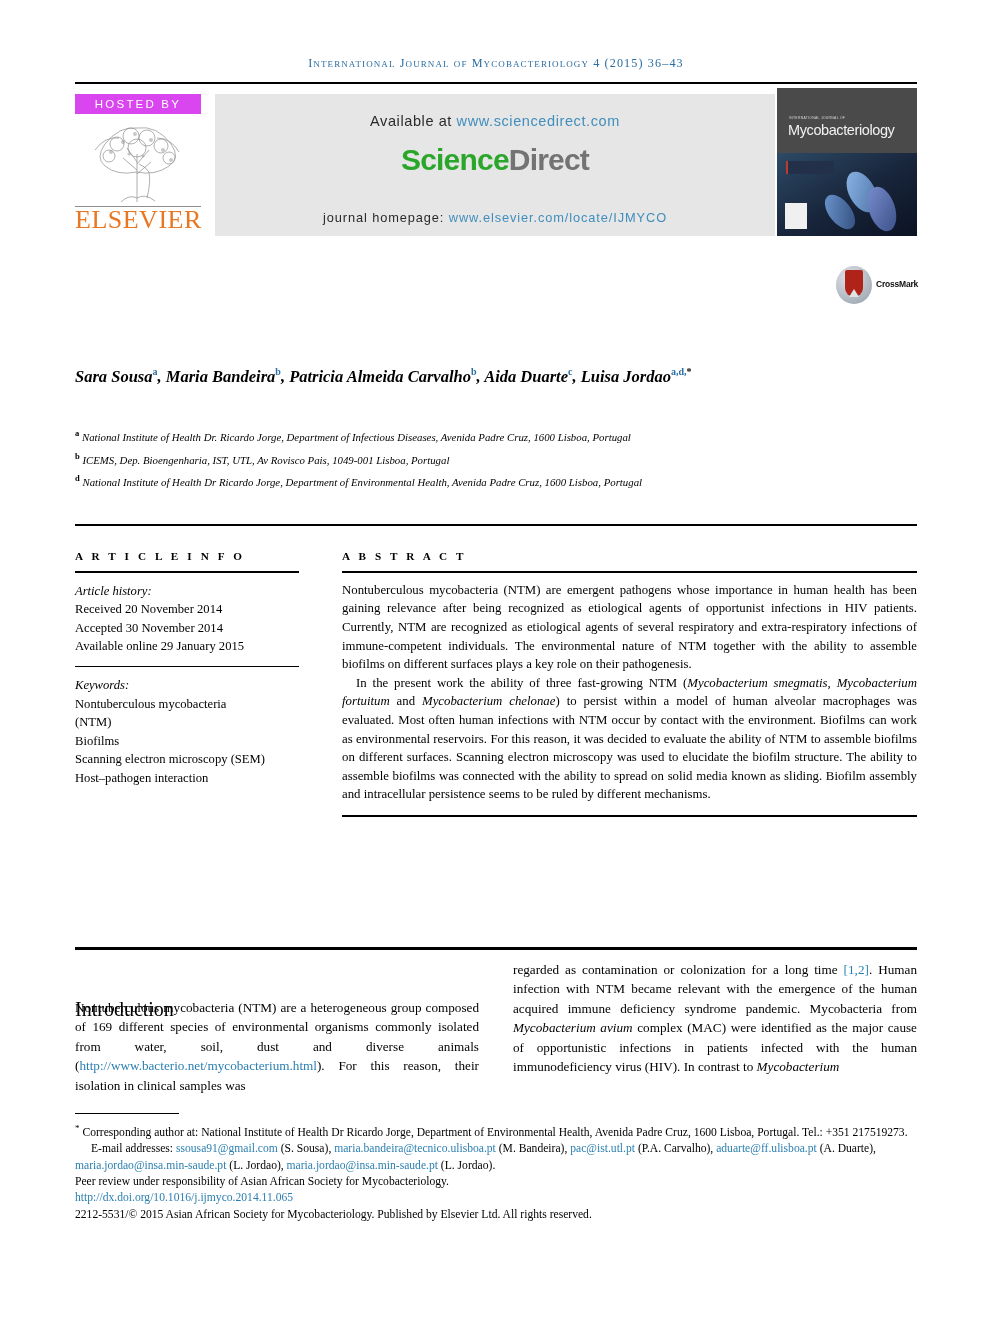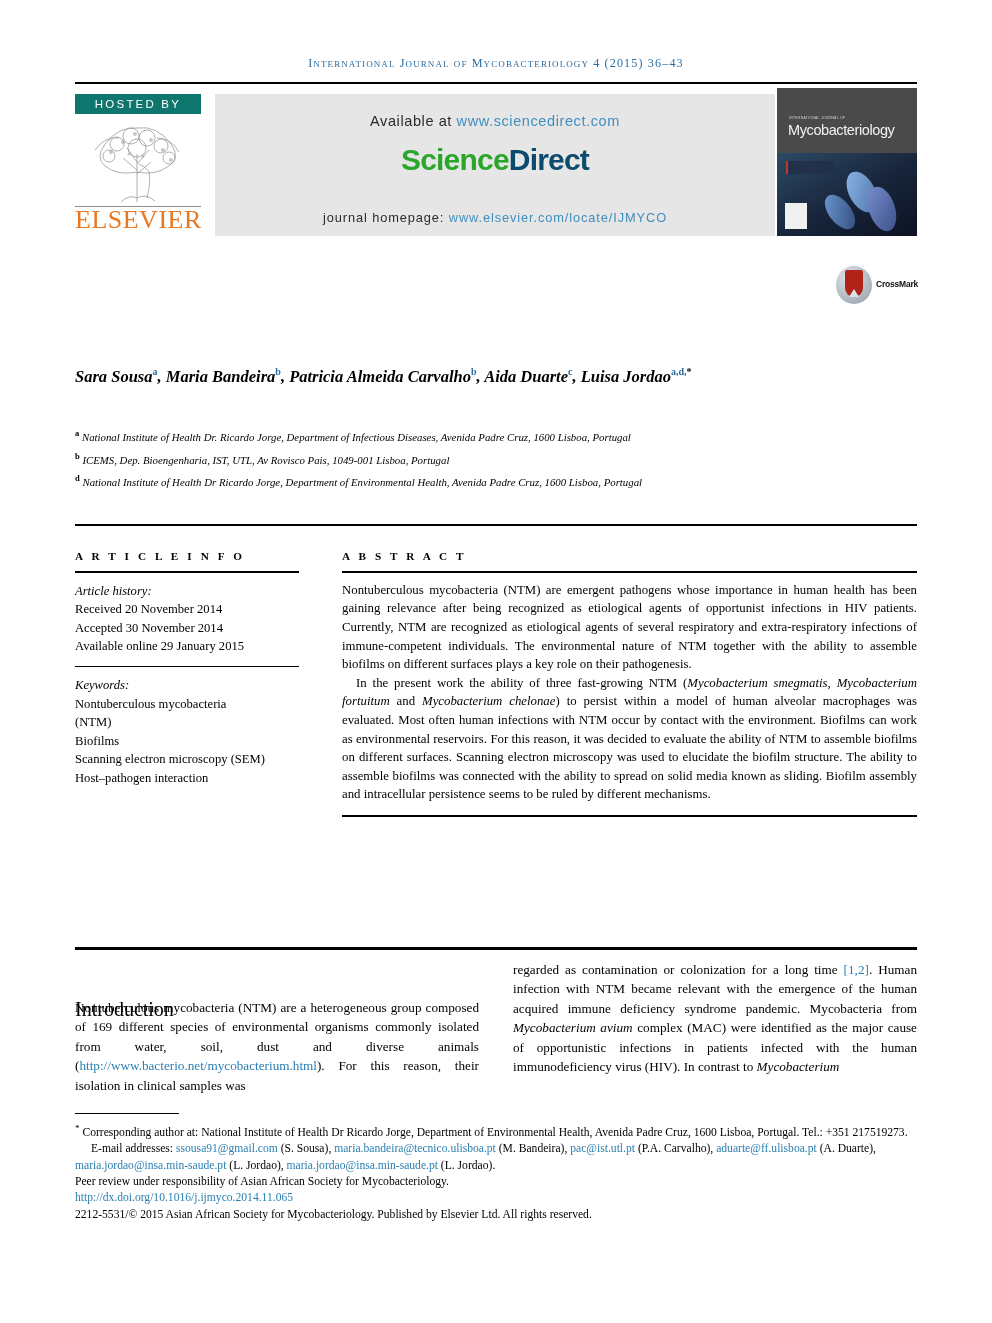--- a/index.html
+++ b/index.html
@@ -55,21 +55,21 @@
   .hosted-block {
     position: absolute;
     left: 0px;
     top: 6px;
     width: 132px;
     height: 142px;
   }
   .hosted-by {
     width: 126px;
     height: 20px;
-    background: #0f766e;
+    background: #d946ef;
     color: #ffffff;
     font-family: "Liberation Sans", sans-serif;
     font-size: 11.5px;
     letter-spacing: 2.2px;
     text-align: center;
     line-height: 20px;
     box-sizing: border-box;
   }
   .tree-box {
     position: relative;
@@ -107,21 +107,21 @@
   }
   .sd-avail .link { color: #3f8ebd; }
   .sd-logo {
     margin-top: 14px;
     font-family: "Liberation Sans", sans-serif;
     font-size: 30px;
     font-weight: bold;
     letter-spacing: -0.8px;
     color: #2aa62a;
   }
-  .sd-logo .sd-dir { color: #0c4a6e; }
+  .sd-logo .sd-dir { color: #737373; }
   .sd-home {
     position: absolute;
     left: 0;
     right: 0;
     bottom: 11px;
     font-family: "Liberation Sans", sans-serif;
     font-size: 12.8px;
     letter-spacing: 0.9px;
     color: #2a2a2a;
   }

